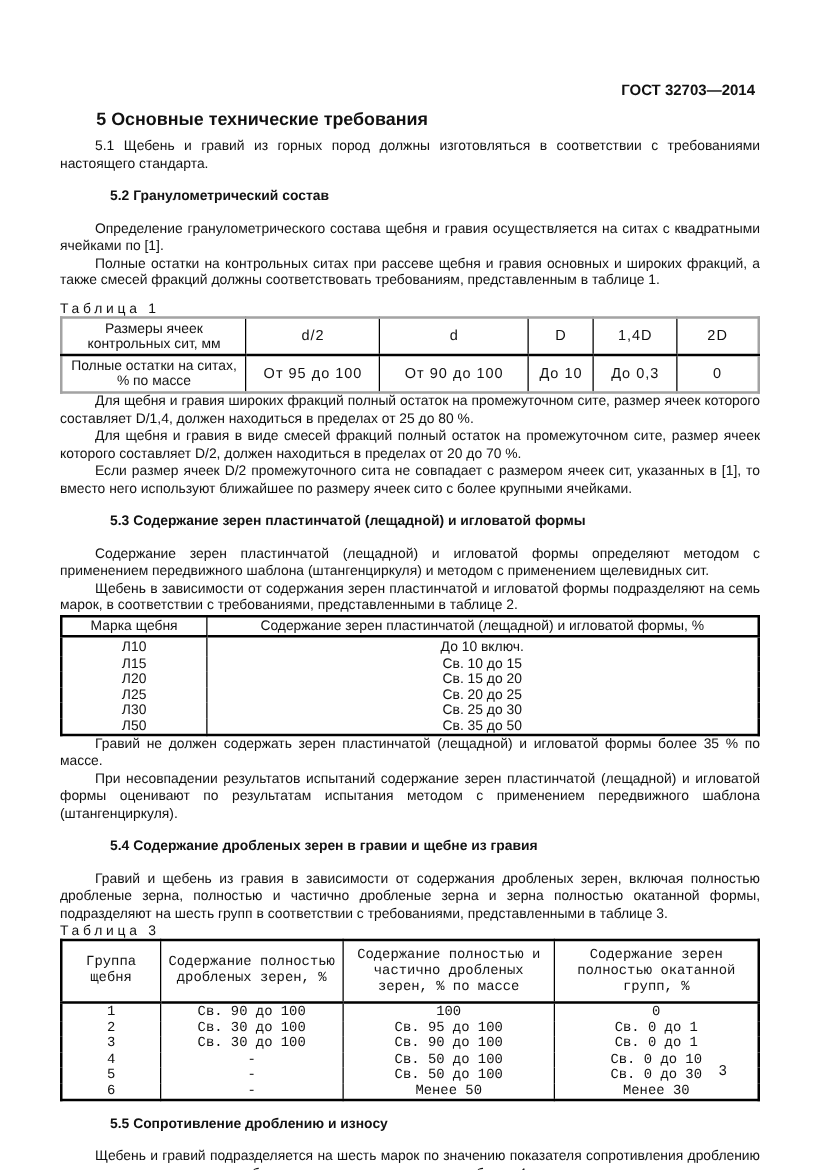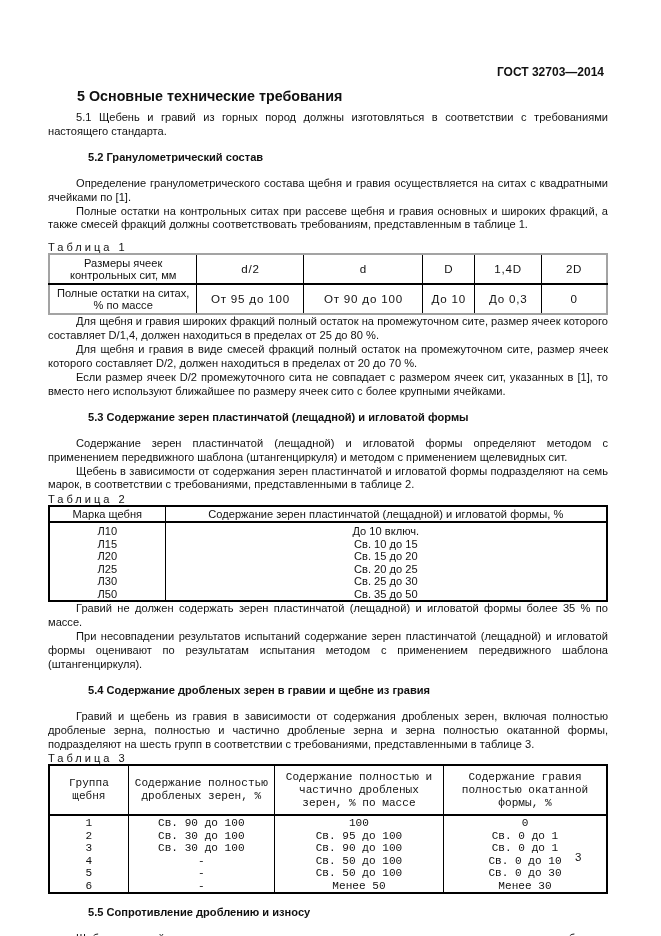--- a/index.html
+++ b/index.html
@@ -68,21 +68,20 @@
     </tbody>
       </table>
 
     <p>Для щебня и гравия широких фракций полный остаток на промежуточном сите, размер ячеек которого составляет D/1,4, должен находиться в пределах от 25 до 80 %.</p>
     <p>Для щебня и гравия в виде смесей фракций полный остаток на промежуточном сите, размер ячеек которого составляет D/2, должен находиться в пределах от 20 до 70 %.</p>
     <p>Если размер ячеек D/2 промежуточного сита не совпадает с размером ячеек сит, указанных в [1], то вместо него используют ближайшее по размеру ячеек сито с более крупными ячейками.</p>
     <div class="sub">5.3 Содержание зерен пластинчатой (лещадной) и игловатой формы</div>
     <p>Содержание зерен пластинчатой (лещадной) и игловатой формы определяют методом с применением передвижного шаблона (штангенциркуля) и методом с применением щелевидных сит.</p>
     <p>Щебень в зависимости от содержания зерен пластинчатой и игловатой формы подразделяют на семь марок, в соответствии с требованиями, представленными в таблице 2.</p>
 
-    <div class="tcap">Таблица 2</div>
     <table class="t2">
       <colgroup>
           <col style="width:20.8%">
           <col style="width:79.2%">
         </colgroup>
       <tbody>
           <tr>
         <th>Марка щебня</th>
         <th>Содержание зерен пластинчатой (лещадной) и игловатой формы, %</th>
       </tr>
@@ -124,21 +123,21 @@
           <col style="width:14.2%">
           <col style="width:26.2%">
           <col style="width:30.3%">
           <col style="width:29.3%">
         </colgroup>
       <tbody>
           <tr>
         <th>Группа щебня</th>
         <th>Содержание полностью дробленых зерен, %</th>
         <th>Содержание полностью и частично дробленых зерен, % по массе</th>
-        <th>Содержание гравия полностью окатанной формы, %</th>
+        <th>Содержание зерен полностью окатанной групп, %</th>
       </tr>
       <tr>
             <td style="padding-top:1px">1</td>
             <td style="padding-top:1px">Св. 90 до 100</td>
             <td style="padding-top:1px">100</td>
             <td style="padding-top:1px">0</td>
           </tr>
       <tr>
             <td>2</td>
             <td>Св. 30 до 100</td>

